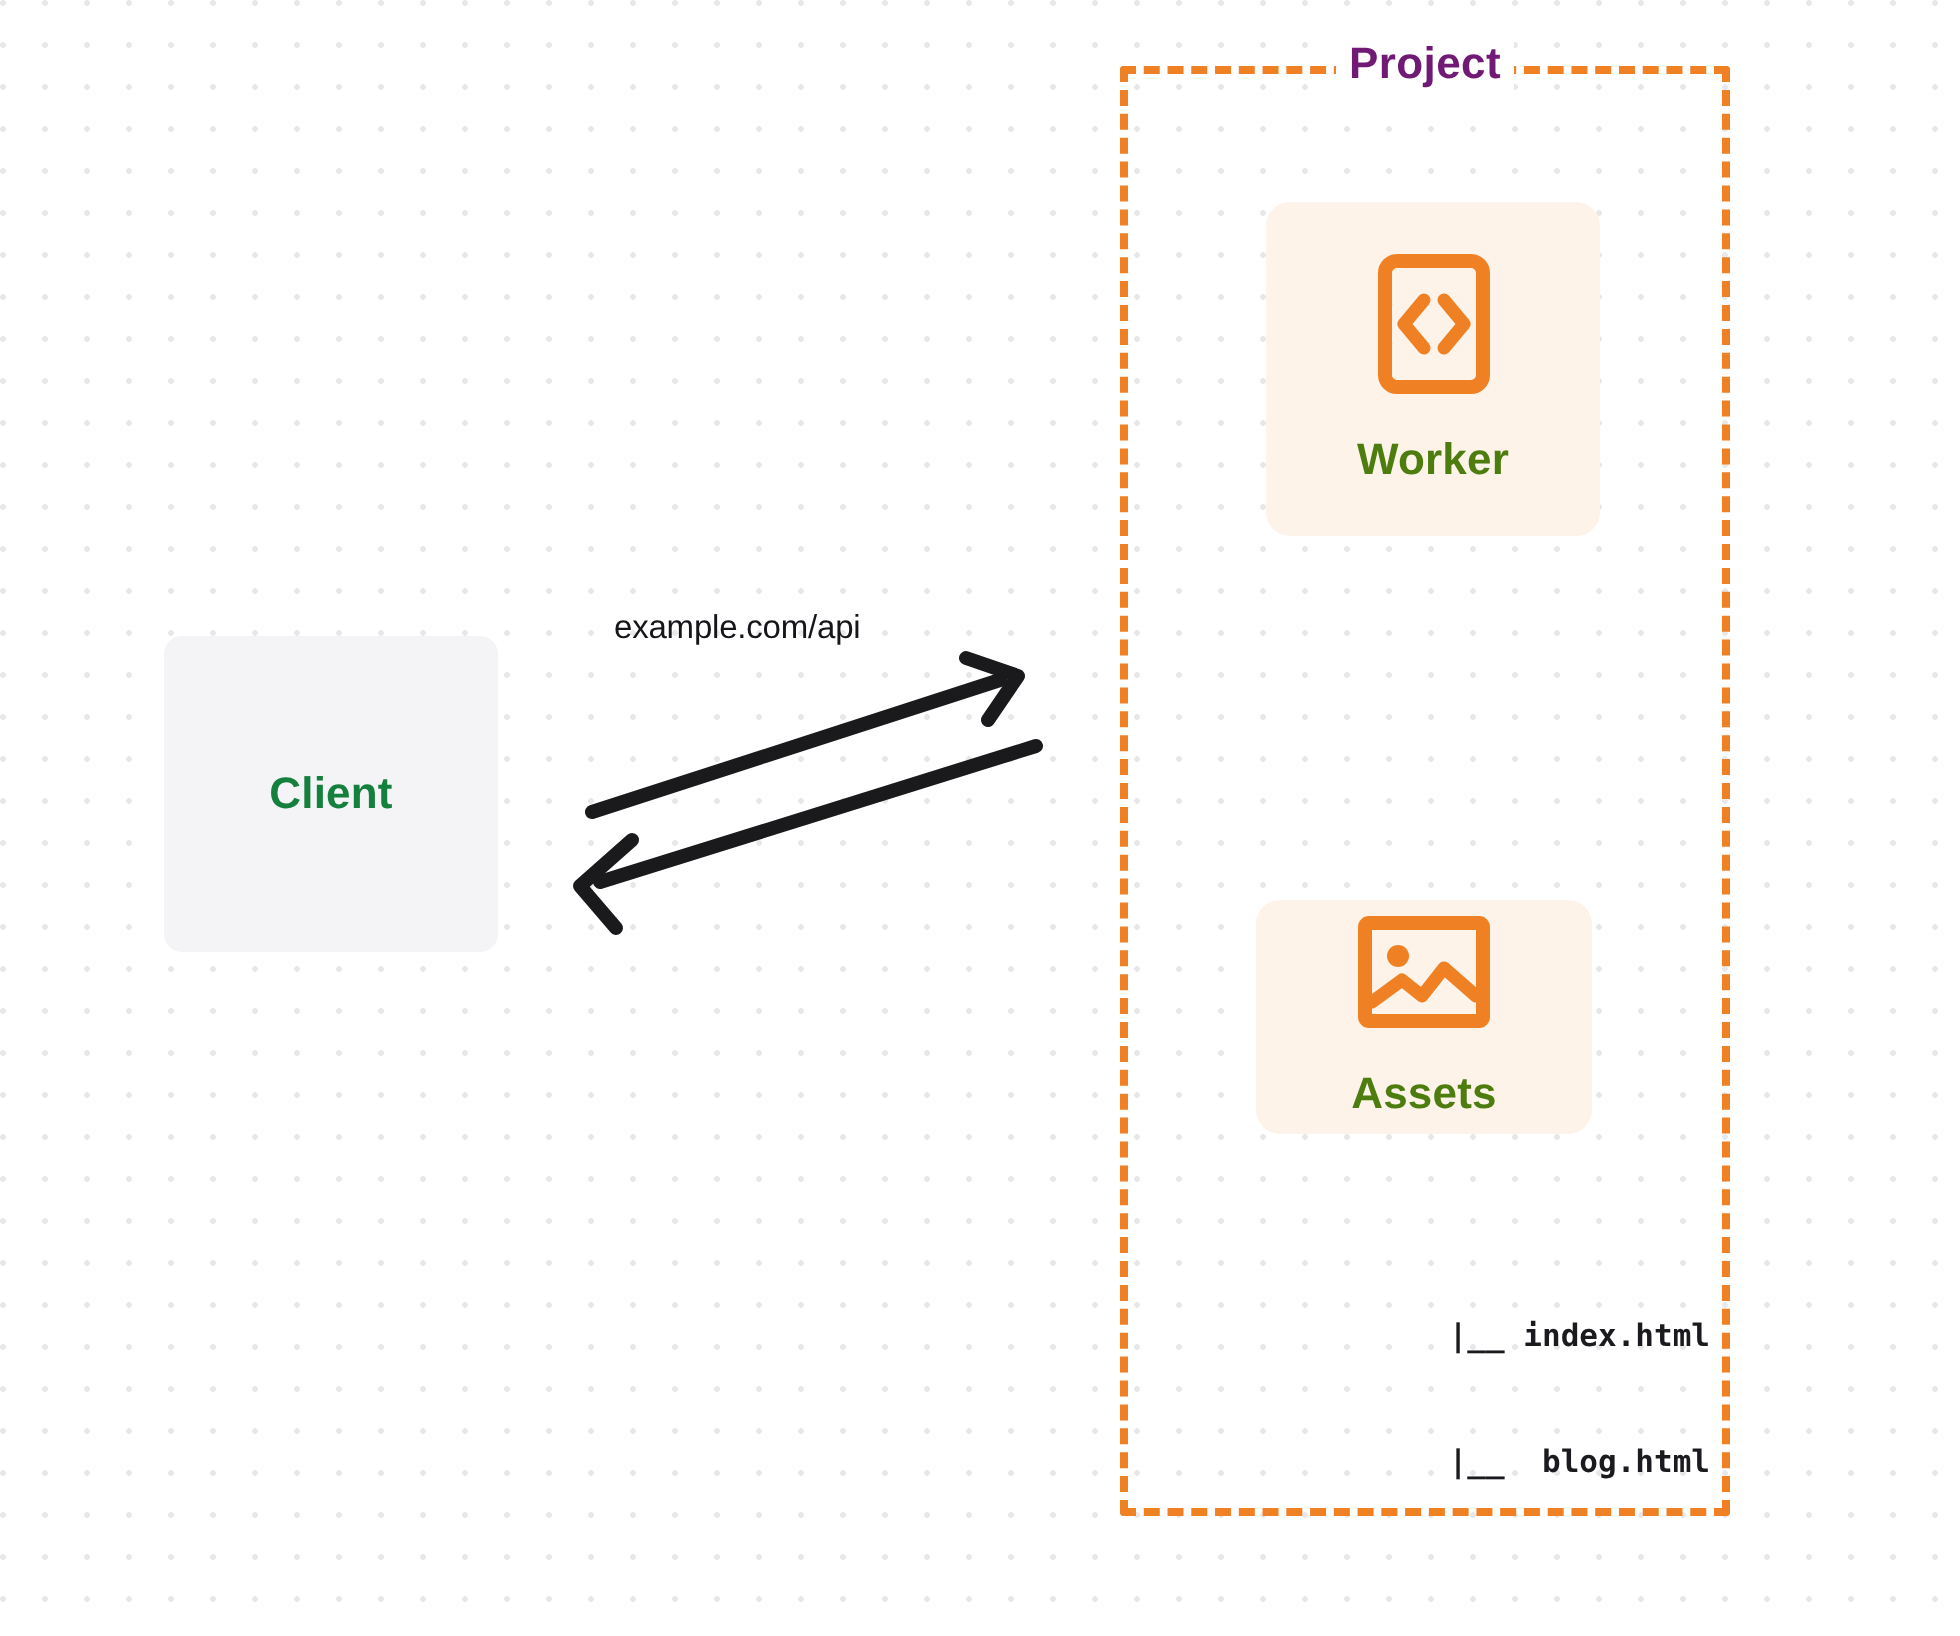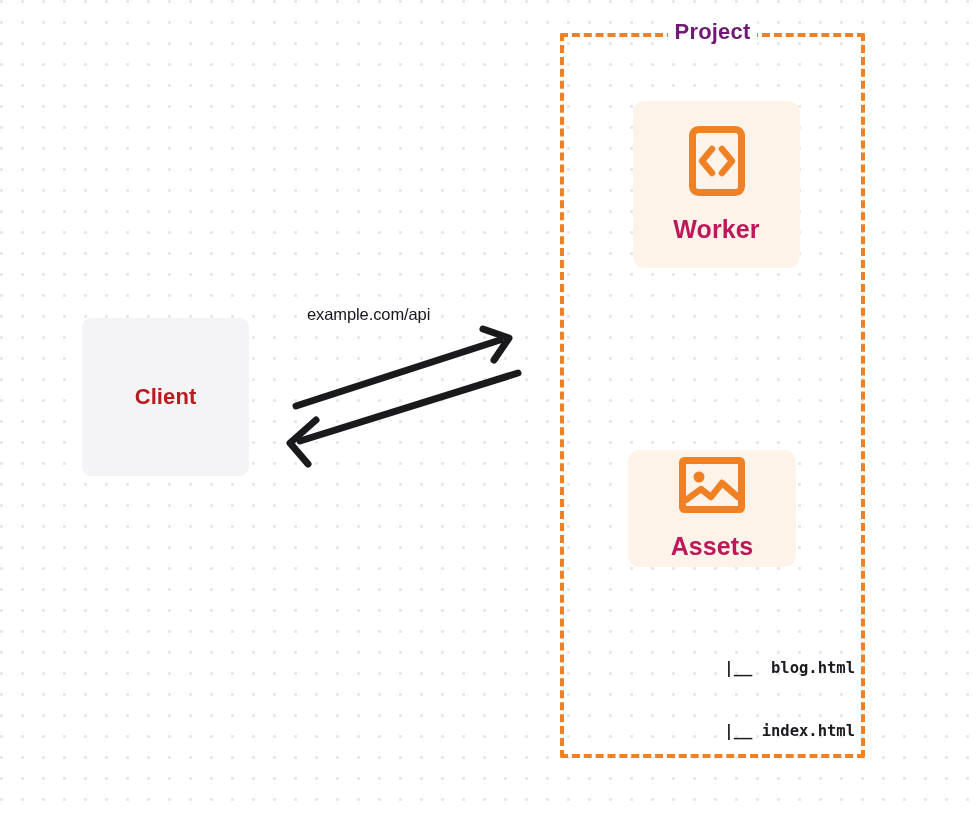--- a/index.html
+++ b/index.html
@@ -33,21 +33,21 @@
     height: 158px;
     background: #f4f4f7;
     border-radius: 9px;
     display: flex;
     align-items: center;
     justify-content: center;
   }
   .client-label {
     font-size: 22px;
     font-weight: bold;
-    color: #b91c1c;
+    color: #15803d;
     letter-spacing: 0.1px;
   }
 
   
   .arrows-svg {
     position: absolute;
     left: 0;
     top: 0;
     width: 980px;
     height: 818px;
@@ -116,23 +116,23 @@
     left: 68px;
     top: 417px;
     width: 168px;
     height: 117px;
   }
   .card-icon {
     display: block;
     margin-bottom: 14px;
   }
   .card-label {
-    font-size: 25px;
-    font-weight: bold;
-    color: #be185d;
+    font-size: 22px;
+    font-weight: bold;
+    color: #4d7c0f;
     letter-spacing: 0.1px;
   }
 
   
   .file-tree {
     position: absolute;
     left: 50px;
     top: 583px;
     width: 245px;
     font-family: "DejaVu Sans Mono", "Liberation Mono", monospace;
@@ -191,19 +191,19 @@
         <svg width="68" height="58" viewBox="0 0 68 58" xmlns="http://www.w3.org/2000/svg">
           <rect x="4.5" y="4.5" width="59" height="49" rx="2" ry="2" fill="none" stroke="#f08024" stroke-width="7"></rect>
           <circle cx="21" cy="21" r="5.5" fill="#f08024"></circle>
           <polyline points="8,44 23,33 33,41 44,27 60,41" fill="none" stroke="#f08024" stroke-width="6.5" stroke-linecap="round" stroke-linejoin="round"></polyline>
         </svg>
       </span>
       <span class="card-label">Assets</span>
     </div>
 
     <div class="file-tree">
+      <span class="tree-row">    |__ index.html</span>
       <span class="tree-row">    |__  blog.html</span>
-      <span class="tree-row">    |__ index.html</span>
       
     </div>
   </div>
 
 </div>
 
 </body></html>

